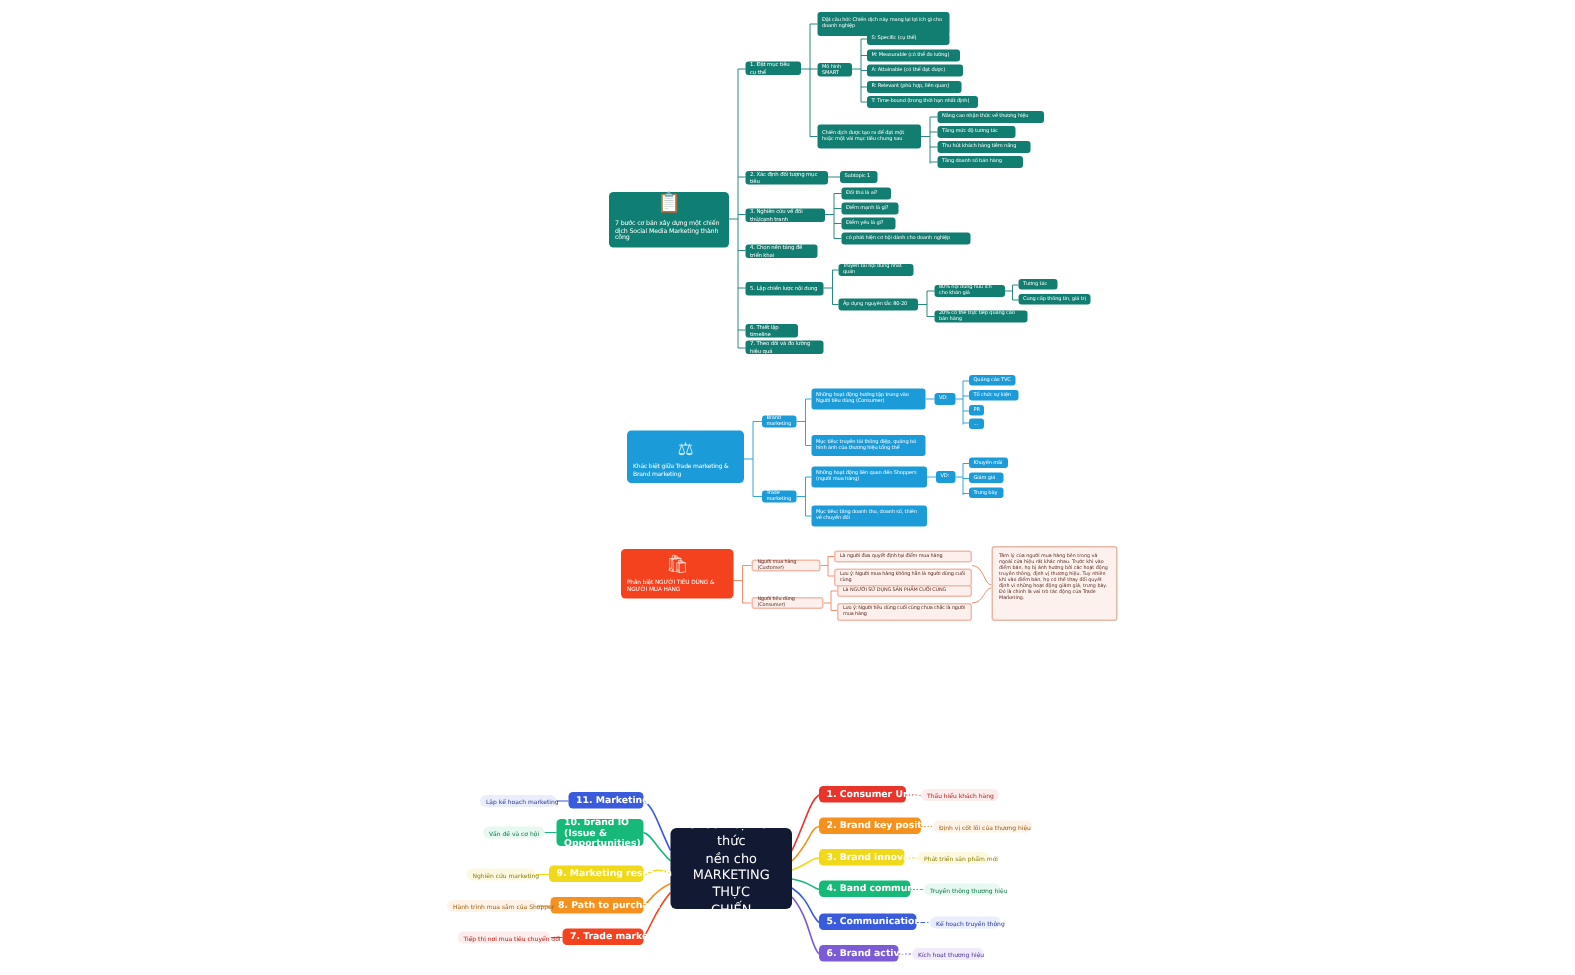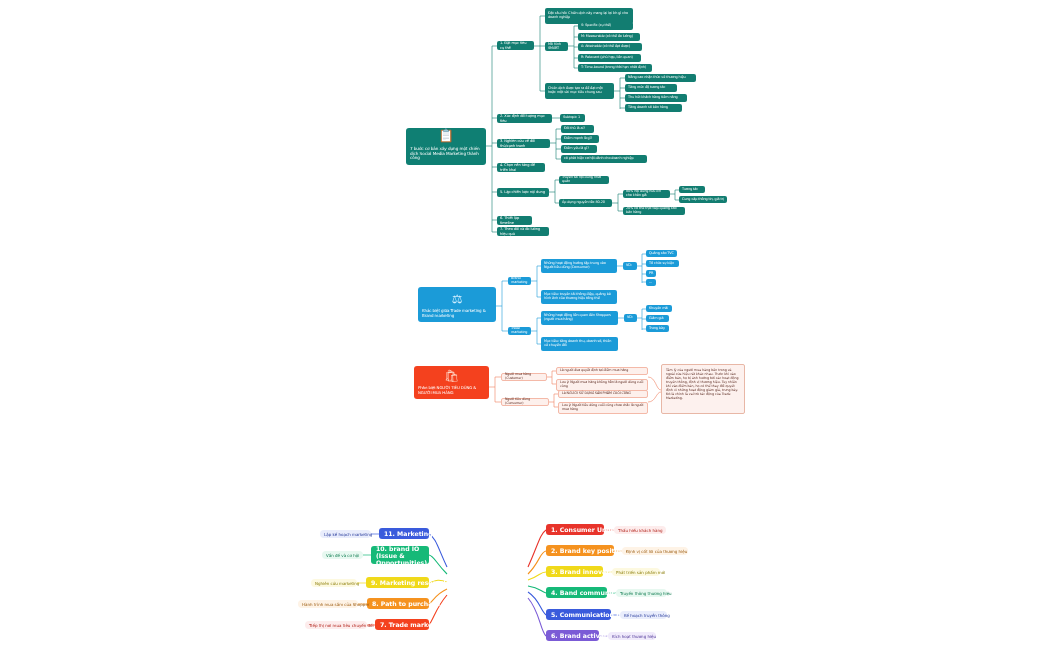--- a/index.html
+++ b/index.html
@@ -360,20 +360,28 @@
   <div class="node org" style="left:558px;top:390px;width:90px;height:8px;">
     <span>Là NGƯỜI SỬ DỤNG SẢN PHẨM CUỐI CÙNG</span>
     </div>
   <div class="node org" style="left:558px;top:402px;width:90px;height:12px;">
     <span>Lưu ý: Người tiêu dùng cuối cùng chưa chắc là người mua hàng</span>
     </div>
 
   <div class="note" style="left:661px;top:364px;width:84px;height:50px;">
     <span>Tâm lý của người mua hàng bên trong và ngoài cửa hiệu rất khác nhau. Trước khi vào điểm bán, họ bị ảnh hưởng bởi các hoạt động truyền thông, định vị thương hiệu. Tuy nhiên khi vào điểm bán, họ có thể thay đổi quyết định vì những hoạt động giảm giá, trưng bày. Đó là chính là vai trò tác động của Trade Marketing.</span></div>
 
+  <div class="mm-center" style="left:447px;top:552px;width:81px;height:54px;">
+    <span>
+      <span>Chuẩn bị kiến thức</span><br>
+      <span>nền cho</span><br>
+      <span>MARKETING THỰC</span><br>
+      <span>CHIẾN</span>
+    </span>
+  </div>
 
   <div class="mm-node" style="left:546px;top:524px;width:58px;height:11px;background:#e8342b;">
     <span>1. Consumer Understanding</span>
     </div>
   <div class="mm-leaf" style="left:614px;top:526px;width:52px;height:8px;background:#fdecec;color:#b02018;">
     <span>Thấu hiểu khách hàng</span>
     </div>
 
   <div class="mm-node" style="left:546px;top:545px;width:68px;height:11px;background:#f5921f;">
     <span>2. Brand key positioning</span>

